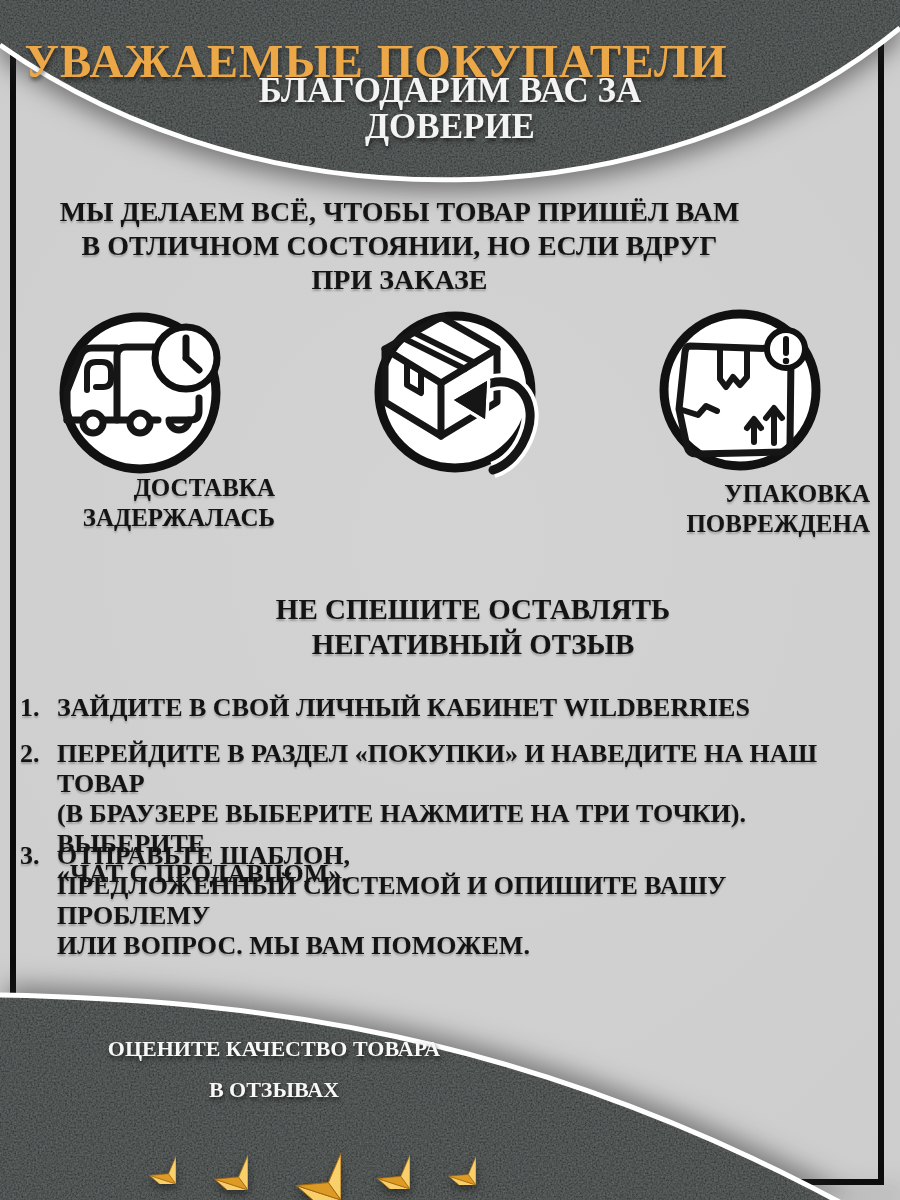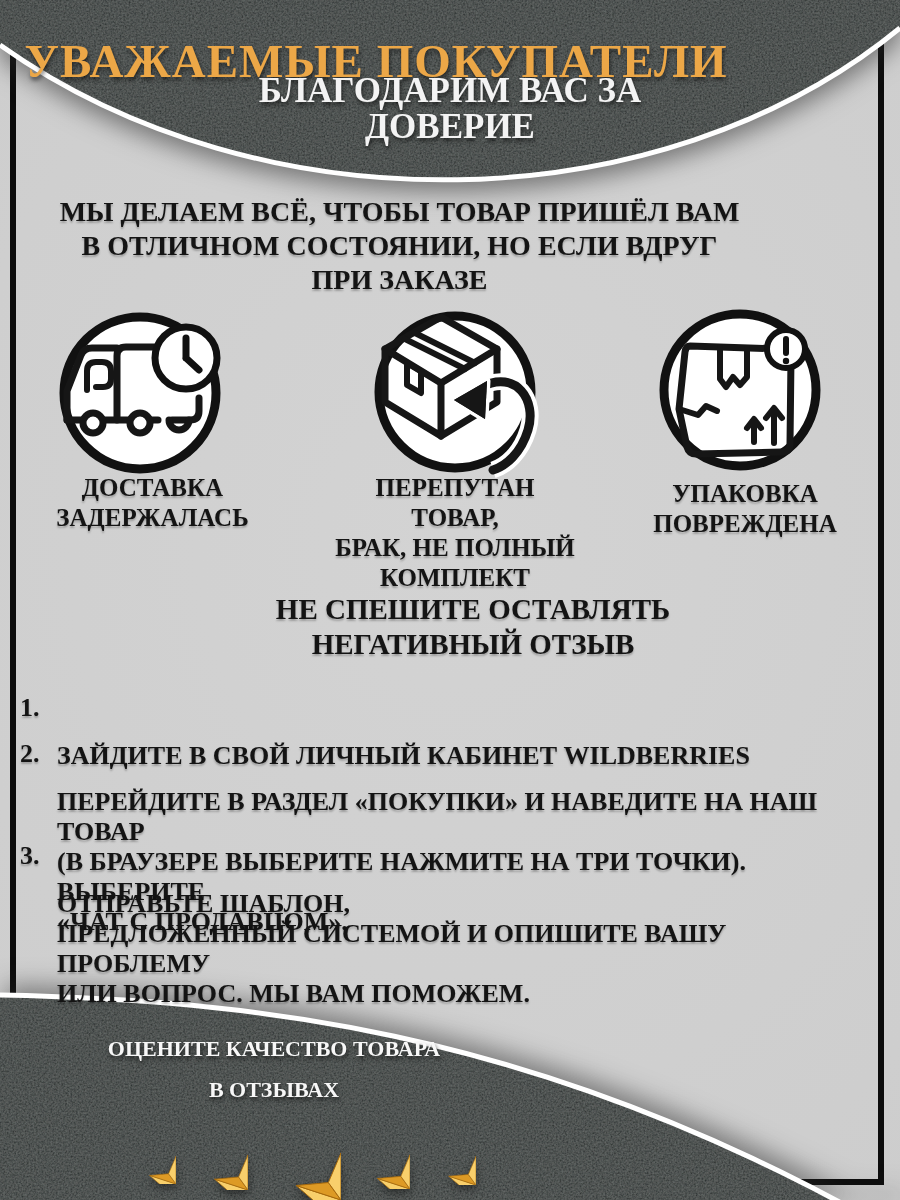--- a/index.html
+++ b/index.html
@@ -14,30 +14,30 @@
   .txt{position:absolute;text-align:center;color:#141414;}
   .ml{white-space:pre-line;}
   .header-title{left:0;width:752px;top:34px;font-size:47px;letter-spacing:1px;color:#eca747;
                 text-shadow:1px 3px 4px rgba(0,0,0,.55);}
   .header-sub{left:0;width:900px;top:73px;font-size:35px;line-height:36px;color:#f3f3f3;
               text-shadow:1px 3px 4px rgba(0,0,0,.6);}
   .intro{left:0;width:799px;top:195px;font-size:28px;line-height:34px;
          text-shadow:0 2px 2px rgba(0,0,0,.25);}
   .icon-svg{position:absolute;width:180px;height:180px;}
   .i1{left:50px;top:303px;} .i2{left:365px;top:303px;} .i3{left:650px;top:303px;}
-  .issue-label{font-size:25px;line-height:30px;text-shadow:0 2px 2px rgba(0,0,0,.25);}
+  .issue-label{font-size:25px;line-height:30px;text-shadow:0 2px 2px rgba(0,0,0,.25);text-align:right;}
   .lab1{left:30px;width:245px;top:473px;}
   .lab2{left:330px;width:250px;top:473px;}
   .lab3{left:620px;width:250px;top:479px;}
   .warning{left:0;width:860px;top:592px;font-size:29px;line-height:35px;
            text-shadow:0 2px 2px rgba(0,0,0,.25);padding-left:43px;}
   .step{position:absolute;left:20px;width:848px;display:flex;text-align:left;color:#141414;
         font-size:26px;line-height:30px;text-shadow:0 2px 2px rgba(0,0,0,.25);}
   .step-num{width:37px;flex:none;}
-  .step-text{flex:1;margin-top:48px;}
+  .step-text{flex:1;}
   .st1{top:693px;} .st2{top:739px;} .st3{top:841px;}
   .footer-note{left:0;width:548px;top:1028px;font-size:22px;line-height:41px;color:#f7f7f7;
                text-shadow:1px 3px 4px rgba(0,0,0,.65);}
   .star{position:absolute;filter:drop-shadow(0 4px 4px rgba(0,0,0,.45));}
   .s1{left:116px;top:1124px;width:60px;height:60px;}
   .s2{left:172px;top:1114px;width:76px;height:76px;}
   .s3{left:239px;top:1098px;width:102px;height:102px;}
   .s4{left:336px;top:1115px;width:74px;height:74px;}
   .s5{left:414px;top:1123px;width:62px;height:62px;}
 </style>
@@ -145,23 +145,20 @@
     </g>
     <g>
       <circle cx="136" cy="46" r="19" fill="#ffffff" stroke="#111111" stroke-width="6"></circle>
       <path d="M136,36 V50" fill="none" stroke="#111111" stroke-width="6" stroke-linecap="round"></path>
       <circle cx="136" cy="58" r="3.2" fill="#111111"></circle>
     </g>
   </svg>
 
   <div class="txt issue-label lab1 ml">ДОСТАВКА
 ЗАДЕРЖАЛАСЬ</div>
-  <div class="txt issue-label lab2 ml">ПЕРЕПУТАН ТОВАР,
-БРАК, НЕ ПОЛНЫЙ
-КОМПЛЕКТ</div>
   <div class="txt issue-label lab3 ml">УПАКОВКА
 ПОВРЕЖДЕНА</div>
 
   <div class="txt warning ml">НЕ СПЕШИТЕ ОСТАВЛЯТЬ
 НЕГАТИВНЫЙ ОТЗЫВ</div>
 
   <div class="step st1">
     <span class="step-num">1.</span>
     <div class="step-text ml">ЗАЙДИТЕ В СВОЙ ЛИЧНЫЙ КАБИНЕТ  WILDBERRIES</div>
   </div>

